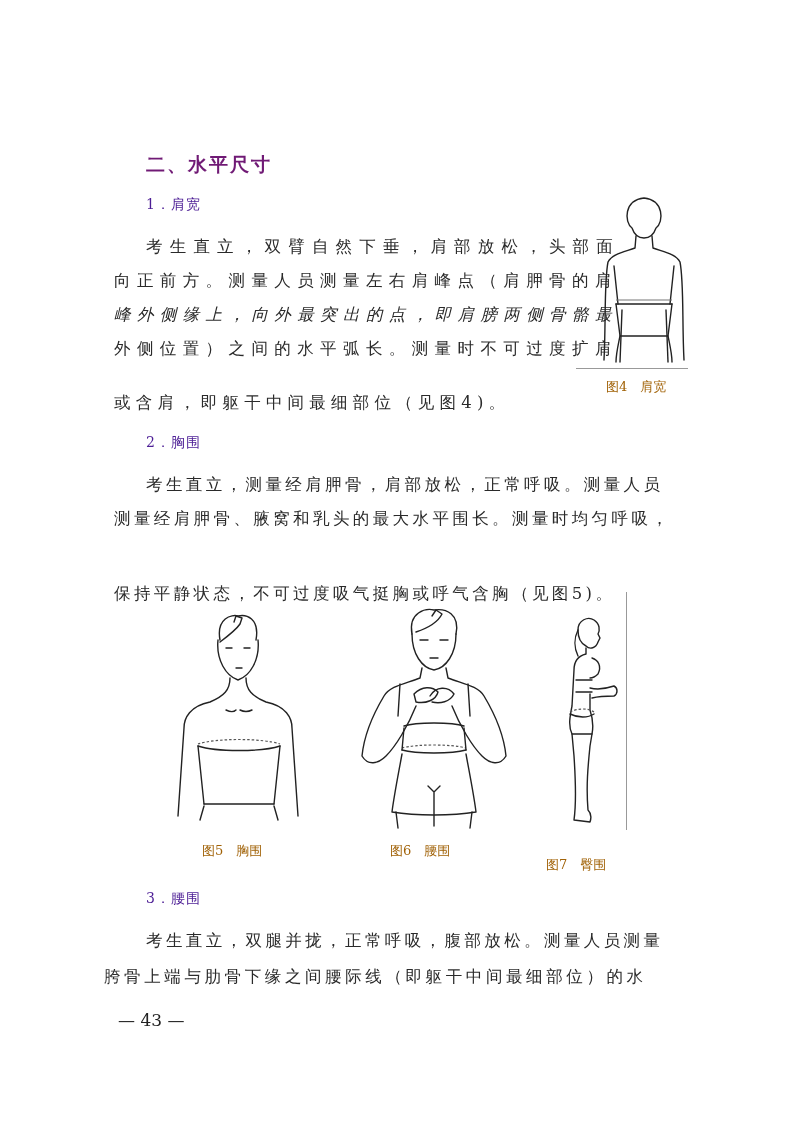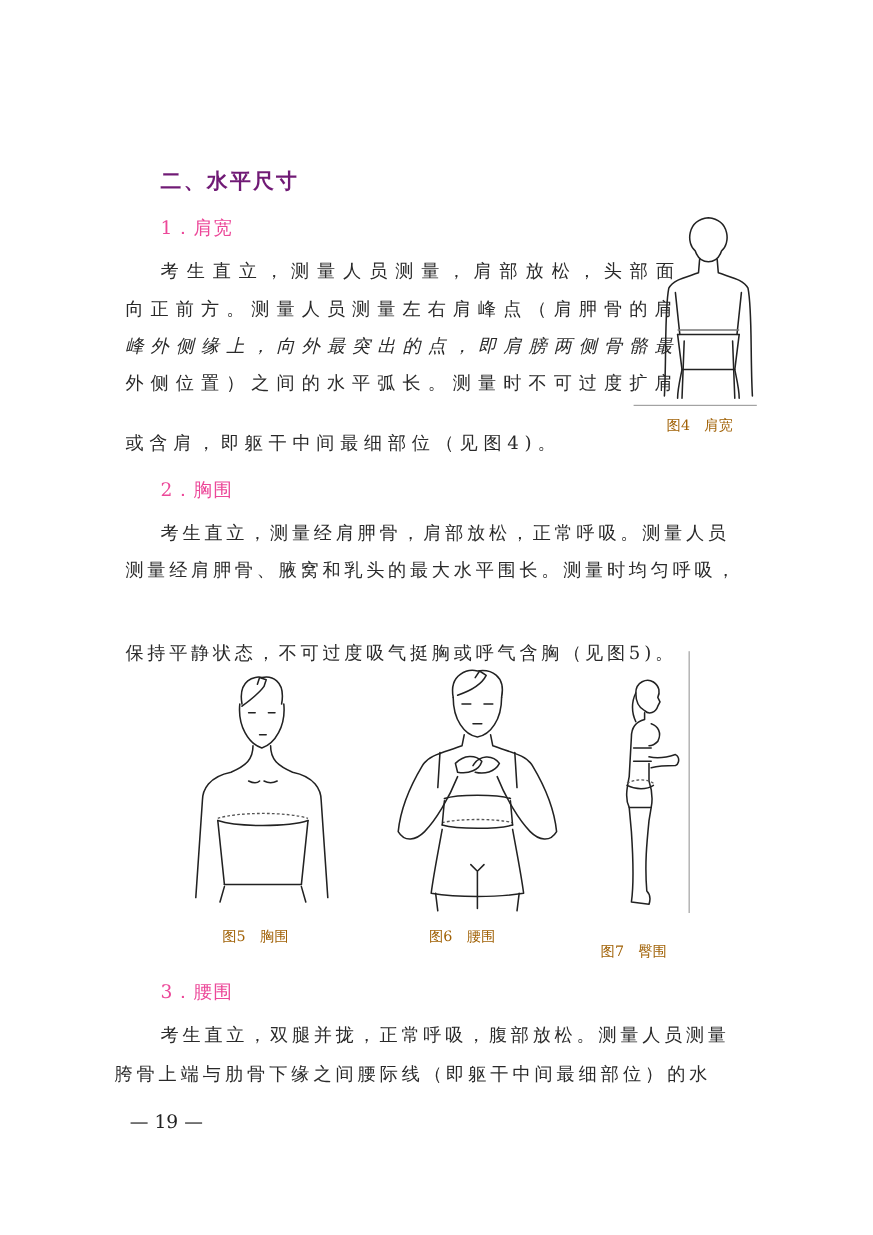--- a/index.html
+++ b/index.html
@@ -7,36 +7,36 @@
       width: 794px; height: 1123px; position: relative; overflow: hidden;
       font-family: "DejaVu Serif", "Liberation Serif", serif;
       color: #1a1a1a;
     }
     .abs { position: absolute; }
     .h2 {
       left: 146px; top: 152px; font-size: 19px; font-weight: bold;
       font-family: "DejaVu Sans", "Liberation Sans", sans-serif;
       letter-spacing: 2px; color: #701a75;
     }
-    .h3 { font-size: 17px; letter-spacing: 1px; color: #ec4899; }
+    .h3 { font-size: 14px; letter-spacing: 1px; color: #4c1d95; }
     .line { font-size: 16.5px; color: #2a2a2a; white-space: nowrap; }
     .cap { font-size: 13px; color: #a16207; white-space: nowrap; }
     .page-num { left: 118px; top: 1010px; font-size: 17px; color: #222; }
     svg { position: absolute; overflow: visible; }
     svg .s { fill: none; stroke: #222; stroke-width: 1.4; stroke-linecap: round; stroke-linejoin: round; }
     svg .d { fill: none; stroke: #555; stroke-width: 1.2; stroke-dasharray: 2.5 2; }
     svg .g { fill: none; stroke: #777; stroke-width: 1.2; }
   </style>
 </head>
 <body>
 
 <div class="abs h2">二、水平尺寸</div>
 
 <div class="abs h3" style="left:146px; top:196px;">1．肩宽</div>
-<div class="abs line" style="left:146px; top:236px; letter-spacing:7.2px;">考生直立，测量人员测量，肩部放松，头部面</div>
+<div class="abs line" style="left:146px; top:236px; letter-spacing:7.2px;">考生直立，双臂自然下垂，肩部放松，头部面</div>
 <div class="abs line" style="left:114px; top:270px; letter-spacing:6.4px;">向正前方。测量人员测量左右肩峰点（肩胛骨的肩</div>
 <div class="abs line" style="left:114px; top:304px; letter-spacing:6.4px;font-style:italic;">峰外侧缘上，向外最突出的点，即肩膀两侧骨骼最</div>
 <div class="abs line" style="left:114px; top:338px; letter-spacing:6.4px;">外侧位置）之间的水平弧长。测量时不可过度扩肩</div>
 <div class="abs line" style="left:114px; top:392px; letter-spacing:5.2px;">或含肩，即躯干中间最细部位（见图4)。</div>
 
 <svg style="left:598px; top:192px;" width="92" height="176" viewBox="0 0 92 176">
   <path class="s" d="M34 36 C26 30 26 8 46 6 C66 8 66 30 58 36 C56 42 52 46 46 46 C40 46 36 42 34 36 Z"></path>
   <path class="s" d="M38 44 L37 56 C26 60 14 62 10 70 C6 90 8 130 6 168"></path>
   <path class="s" d="M54 44 L55 56 C66 60 78 62 82 70 C86 90 84 130 86 168"></path>
   <path class="s" d="M16 74 L20 112"></path>
@@ -106,13 +106,13 @@
   <path class="s" d="M6 98 C14 102 24 102 30 98"></path>
   <path class="s" d="M8 118 L28 118"></path>
 </svg>
 <div class="abs" style="left:626px; top:592px; width:1px; height:238px; background:#999;"></div>
 <div class="abs cap" style="left:546px; top:856px;">图7　臀围</div>
 
 <div class="abs h3" style="left:146px; top:890px;">3．腰围</div>
 <div class="abs line" style="left:146px; top:930px; letter-spacing:3.4px;">考生直立，双腿并拢，正常呼吸，腹部放松。测量人员测量</div>
 <div class="abs line" style="left:104px; top:966px; letter-spacing:3.6px;">胯骨上端与肋骨下缘之间腰际线（即躯干中间最细部位）的水</div>
 
-<div class="abs page-num">— 19 —</div>
+<div class="abs page-num">— 43 —</div>
 
 </body></html>

